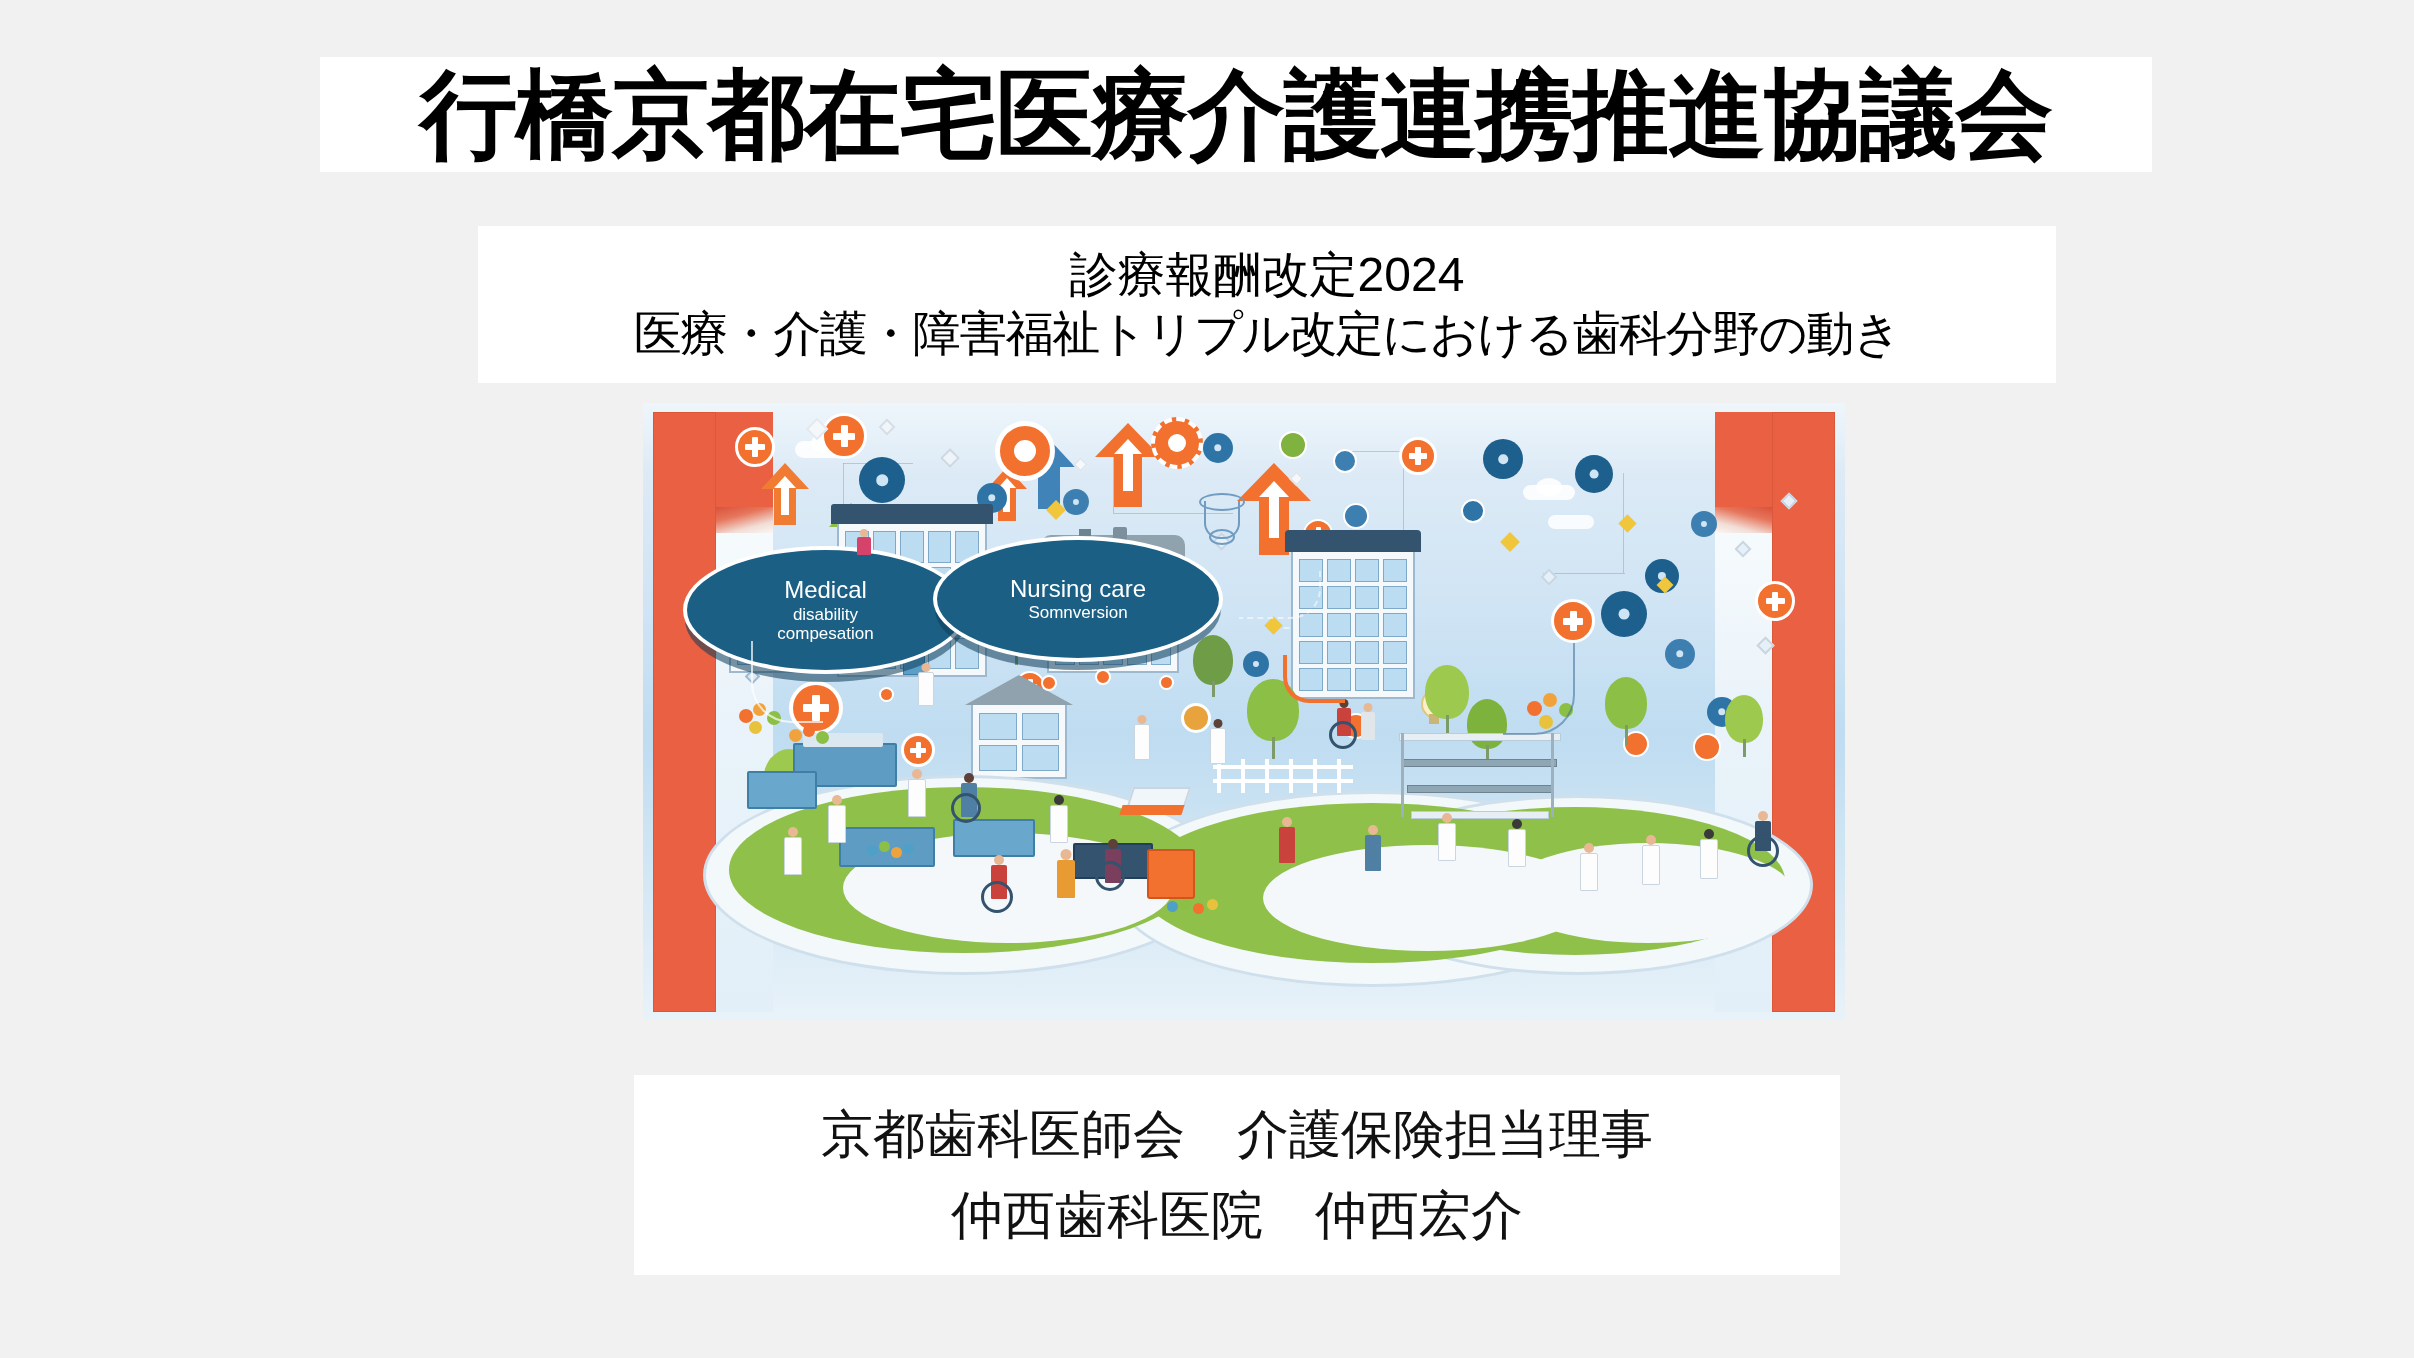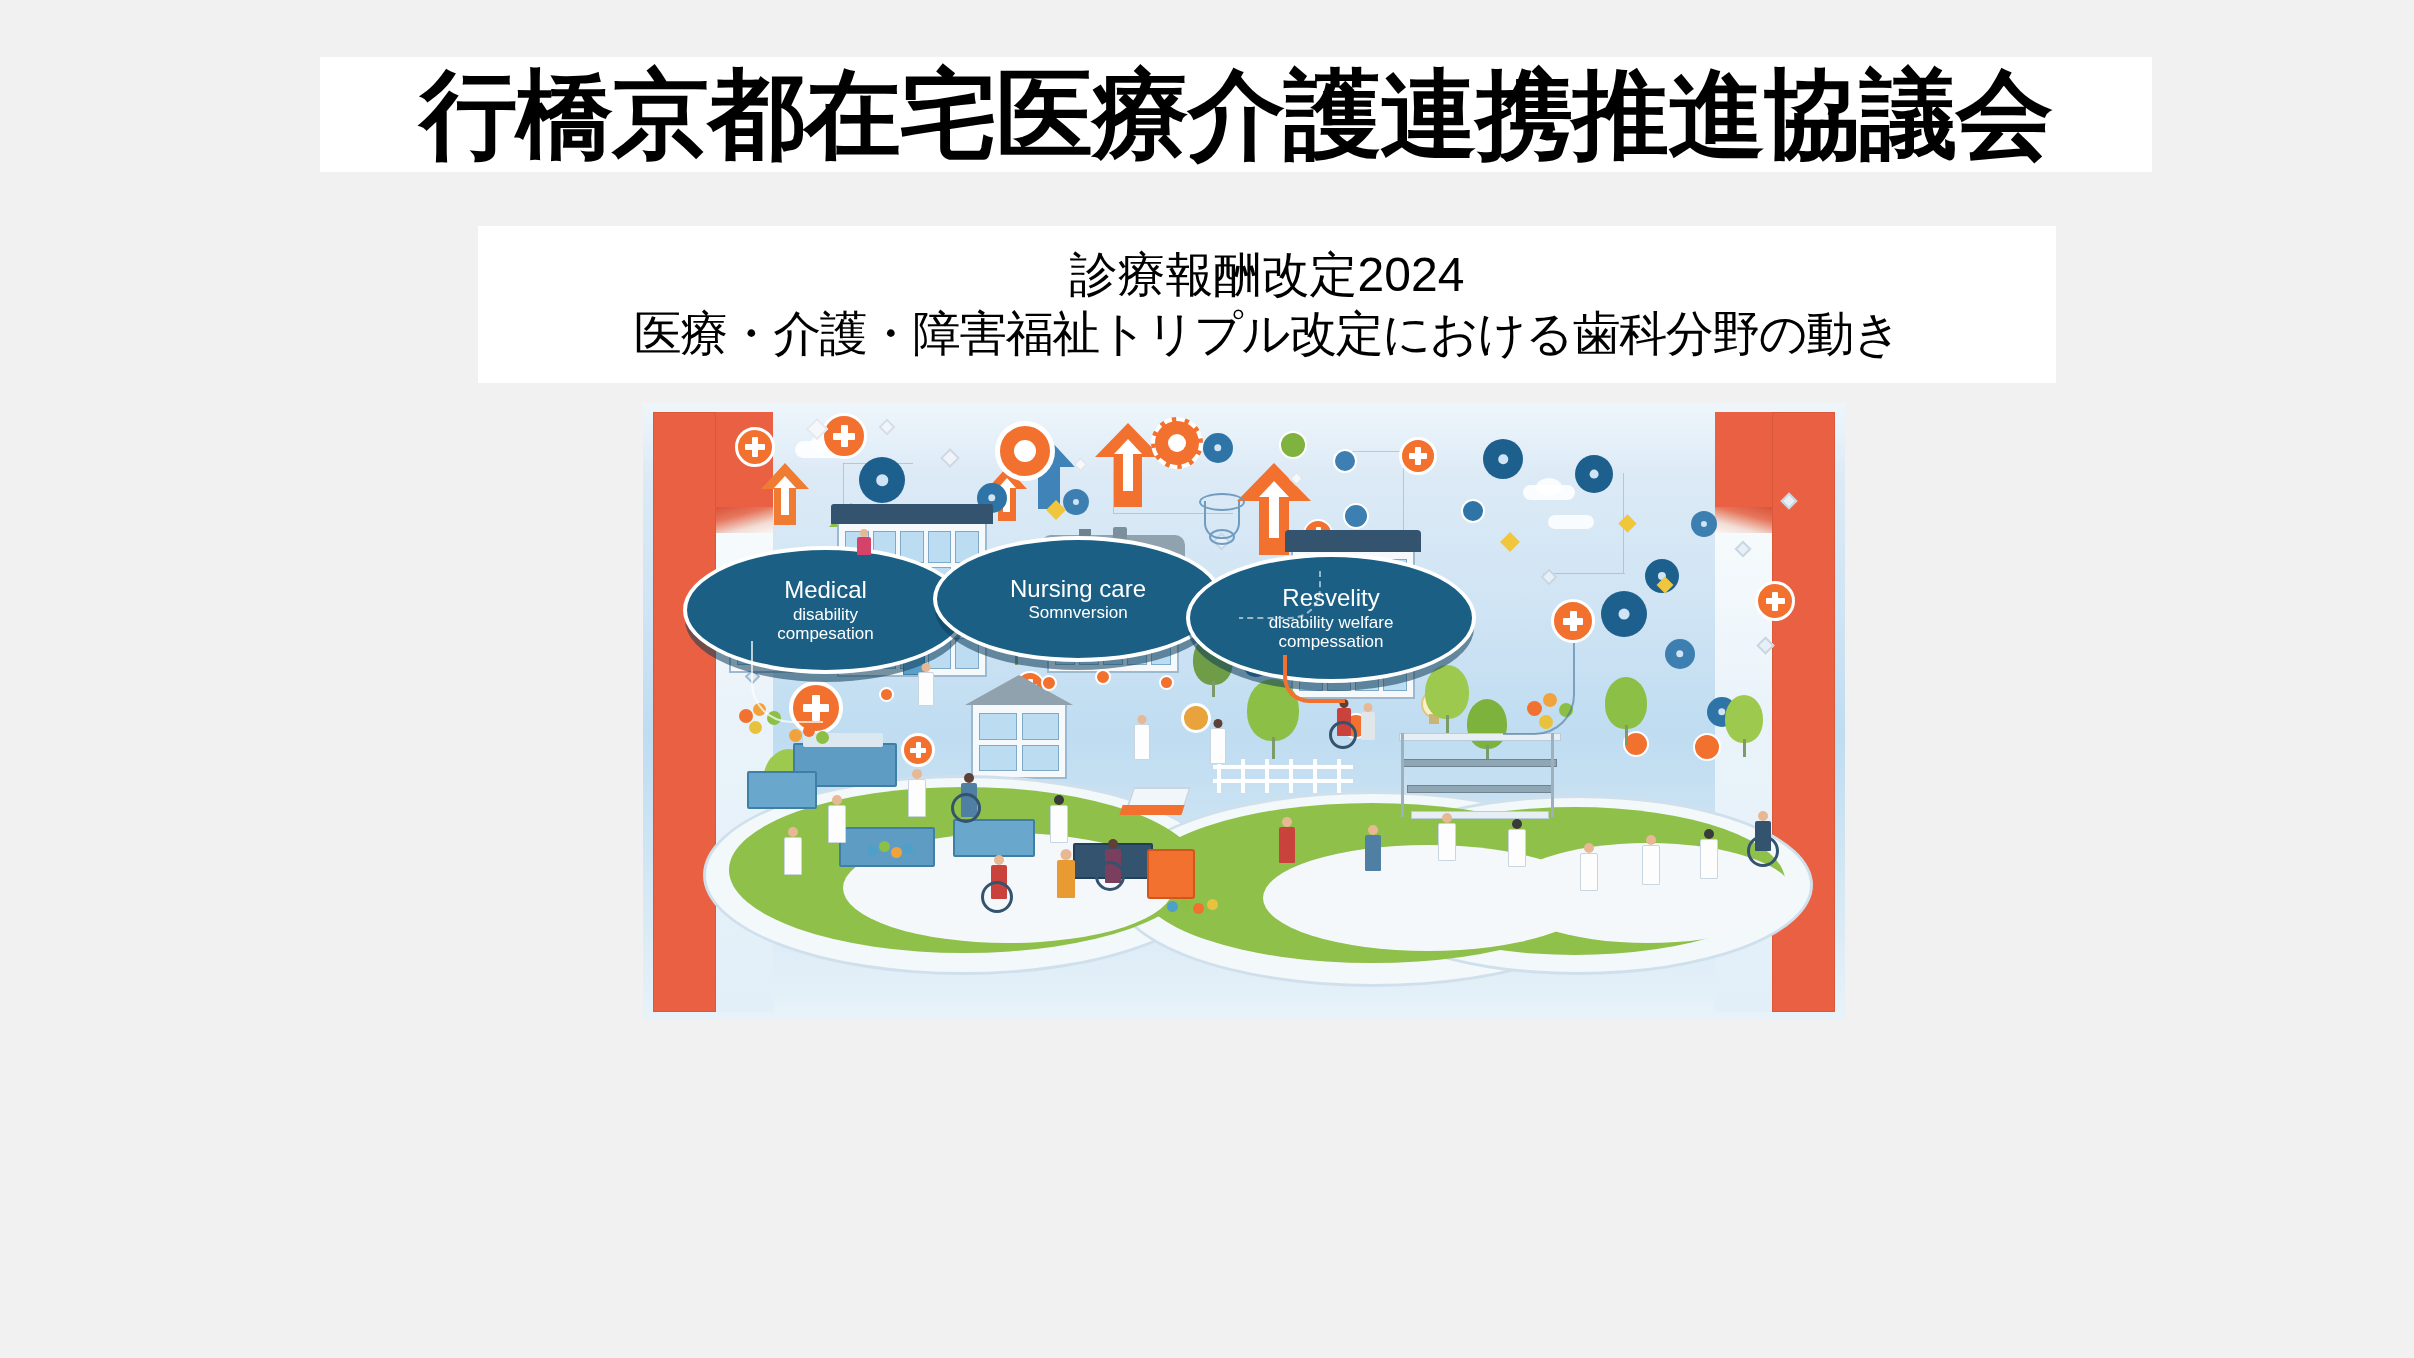--- a/index.html
+++ b/index.html
@@ -669,25 +669,20 @@
 
     <div class="ellipse" id="ellipse-medical">
       <div class="e-title">Medical</div>
       <div class="e-sub">disability</div>
       <div class="e-sub">compesation</div>
     </div>
     <div class="ellipse" id="ellipse-nursing">
       <div class="e-title">Nursing care</div>
       <div class="e-sub">Somnversion</div>
     </div>
-    <div class="ellipse" id="ellipse-welfare">
-      <div class="e-title">Resvelity</div>
-      <div class="e-sub">disability welfare</div>
-      <div class="e-sub">compessation</div>
-    </div>
 
     <div class="platform plat-base" style="left:60px;top:372px;width:520px;height:200px;"></div>
     <div class="platform plat-base" style="left:470px;top:388px;width:520px;height:196px;"></div>
     <div class="platform plat-base" style="left:700px;top:392px;width:470px;height:180px;"></div>
 
     <div class="platform plat-grass" style="left:86px;top:384px;width:470px;height:166px;"></div>
     <div class="platform plat-grass" style="left:494px;top:400px;width:470px;height:160px;"></div>
     <div class="platform plat-grass" style="left:722px;top:404px;width:420px;height:148px;"></div>
 
     <div class="platform plat-path" style="left:200px;top:430px;width:330px;height:110px;"></div>
@@ -863,14 +858,18 @@
       <div style="position:absolute;left:0;top:0;width:42px;height:14px;border:2px solid #6f9cc0;border-radius:50%;"></div>
       <div style="position:absolute;left:5px;top:8px;width:32px;height:36px;border:2px solid #6f9cc0;border-radius:0 0 16px 16px;border-top:none;"></div>
       <div style="position:absolute;left:10px;top:36px;width:22px;height:12px;border:2px solid #6f9cc0;border-radius:50%;"></div>
     </div>
 
     <div class="ill-el" style="left:596px;top:168px;width:80px;height:46px;border-bottom:2px dashed rgba(255,255,255,.55);border-right:2px dashed rgba(255,255,255,.55);border-radius:0 0 30px 0;"></div>
 
     <div class="ill-el" style="left:640px;top:252px;width:58px;height:44px;border-left:4px solid #f2712f;border-bottom:4px solid #f2712f;border-radius:0 0 0 26px;"></div>
   </div>
 
+  <div class="panel" id="footer-panel">
+    <div class="fline">京都歯科医師会　介護保険担当理事</div>
+    <div class="fline">仲西歯科医院　仲西宏介</div>
+  </div>
 
 </div>
 
 </body></html>

